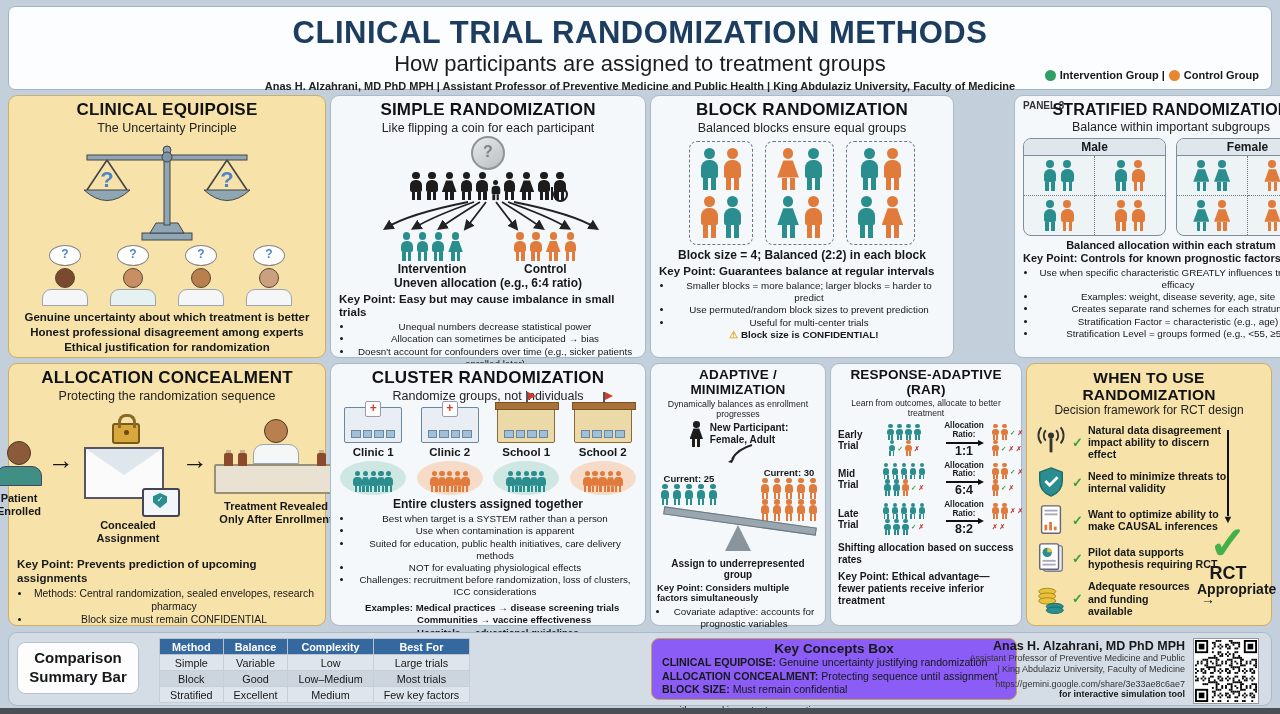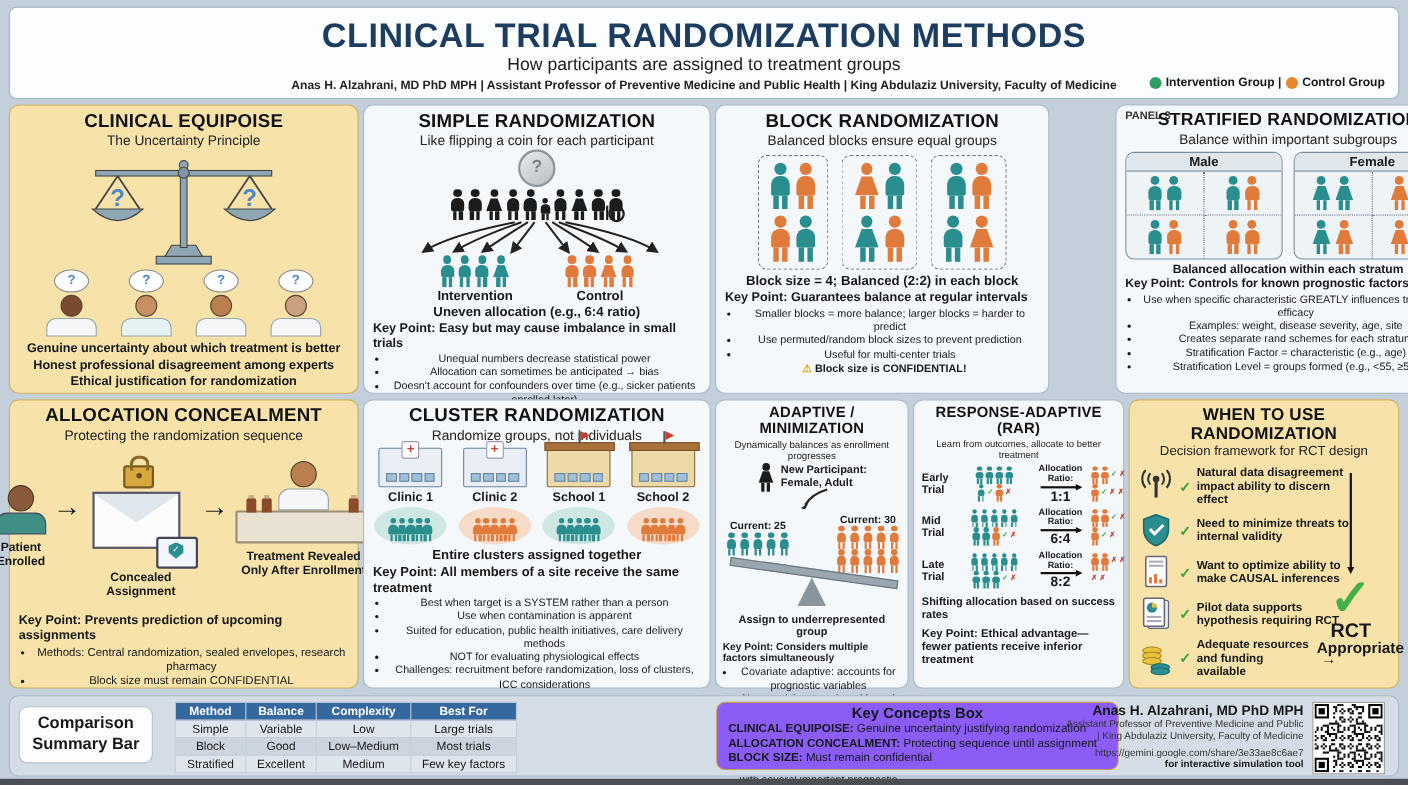--- a/index.html
+++ b/index.html
@@ -33,21 +33,21 @@
   .fig.elder::after{content:"";position:absolute;right:-3px;bottom:0;width:2px;height:calc(13px*var(--s));background:#1c1c1c;}
   .fig.wheel::after{content:"";position:absolute;left:calc(50% - 7px);bottom:-2px;width:11px;height:11px;
                     border:2px solid #1c1c1c;border-radius:50%;background:transparent;}
   .mk{display:inline-block;font-weight:bold;font-size:calc(11px*var(--s));margin:0 1px;vertical-align:middle;}
   .mk.v{color:#3ba23b;} .mk.x{color:#c0392b;}
 
   
   .hdr{position:absolute;left:8px;top:6px;width:1264px;height:84px;background:#fbfdfe;border:1.5px solid #9fb4c4;
        border-radius:7px;box-sizing:border-box;text-align:center;}
   .hdr-title{font-size:31px;font-weight:bold;color:#1c3d5f;letter-spacing:.5px;margin-top:8px;}
-  .hdr-sub{font-size:16px;color:#1a1c1e;margin-top:0px;}
+  .hdr-sub{font-size:22px;color:#1a1c1e;margin-top:0px;}
   .hdr-by{font-size:11px;font-weight:bold;color:#222;margin-top:3px;}
   .hdr-legend{position:absolute;right:12px;bottom:8px;font-size:11px;font-weight:bold;display:flex;align-items:center;gap:4px;}
   .dot{display:inline-block;width:11px;height:11px;border-radius:50%;}
 
   
   .eq-doctors{display:flex;justify-content:center;gap:12px;margin-top:2px;}
   .doc{text-align:center;width:56px;}
   .doc .bubble{width:30px;height:19px;border:1.5px solid #888;border-radius:50%;background:#fff;color:#4a86c8;
                font-weight:bold;font-size:12px;line-height:17px;margin:0 auto 2px;}
   .doc .head{width:18px;height:18px;border-radius:50%;margin:0 auto;border:1px solid #5a4632;}
@@ -759,21 +759,20 @@
             <span class="b"></span>
             <span class="l">
               <i></i>
               <i></i>
             </span>
           </span>
         </div>
     </div>
   </div>
   <div class="caption" style="font-size:12px;margin-top:2px;">Entire clusters assigned together</div>
-  <div class="kp" style="font-size:11.8px;">Key Point: All members of a site receive the same treatment</div>
   <ul class="bul cl-bul">
     <li>Best when target is a SYSTEM rather than a person</li>
     <li>Use when contamination is apparent</li>
     <li>Suited for education, public health initiatives, care delivery methods</li>
     <li>NOT for evaluating physiological effects</li>
     <li>Challenges: recruitment before randomization, loss of clusters, ICC considerations</li>
   </ul>
   <div class="cl-ex">
     <div>Examples: Medical practices → disease screening trials</div>
     <div style="margin-left:52px;">Communities → vaccine effectiveness</div>

